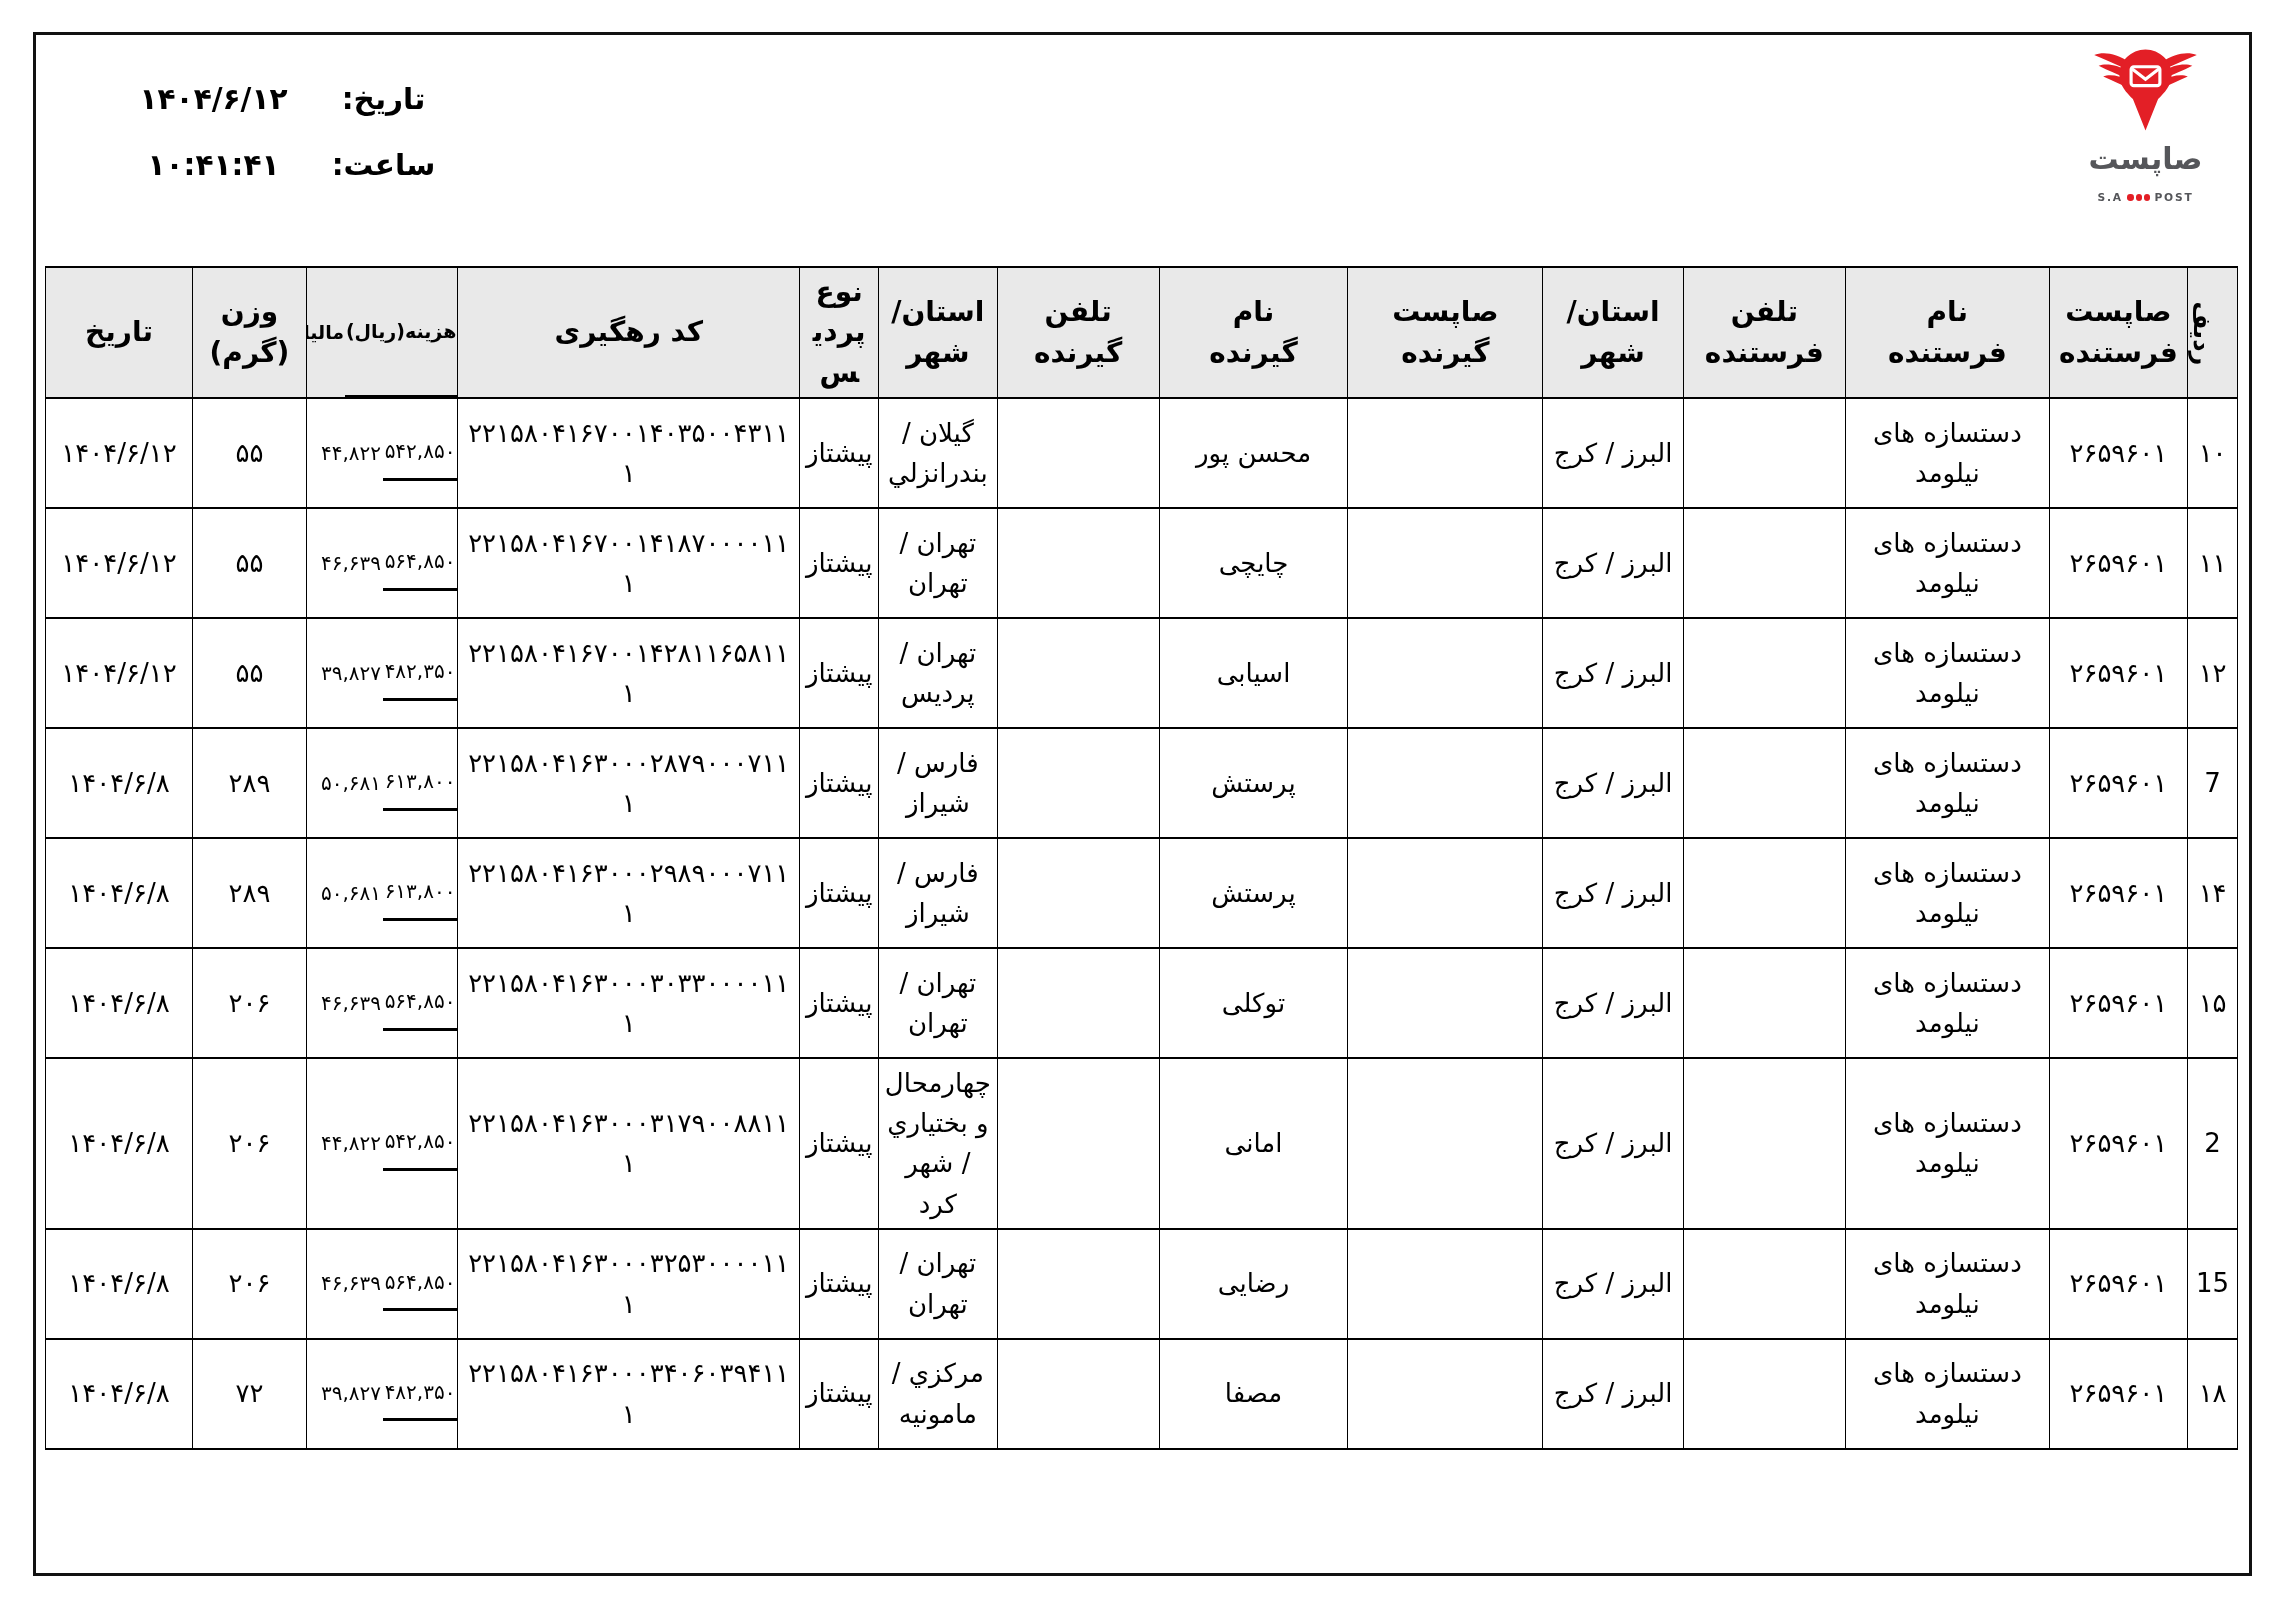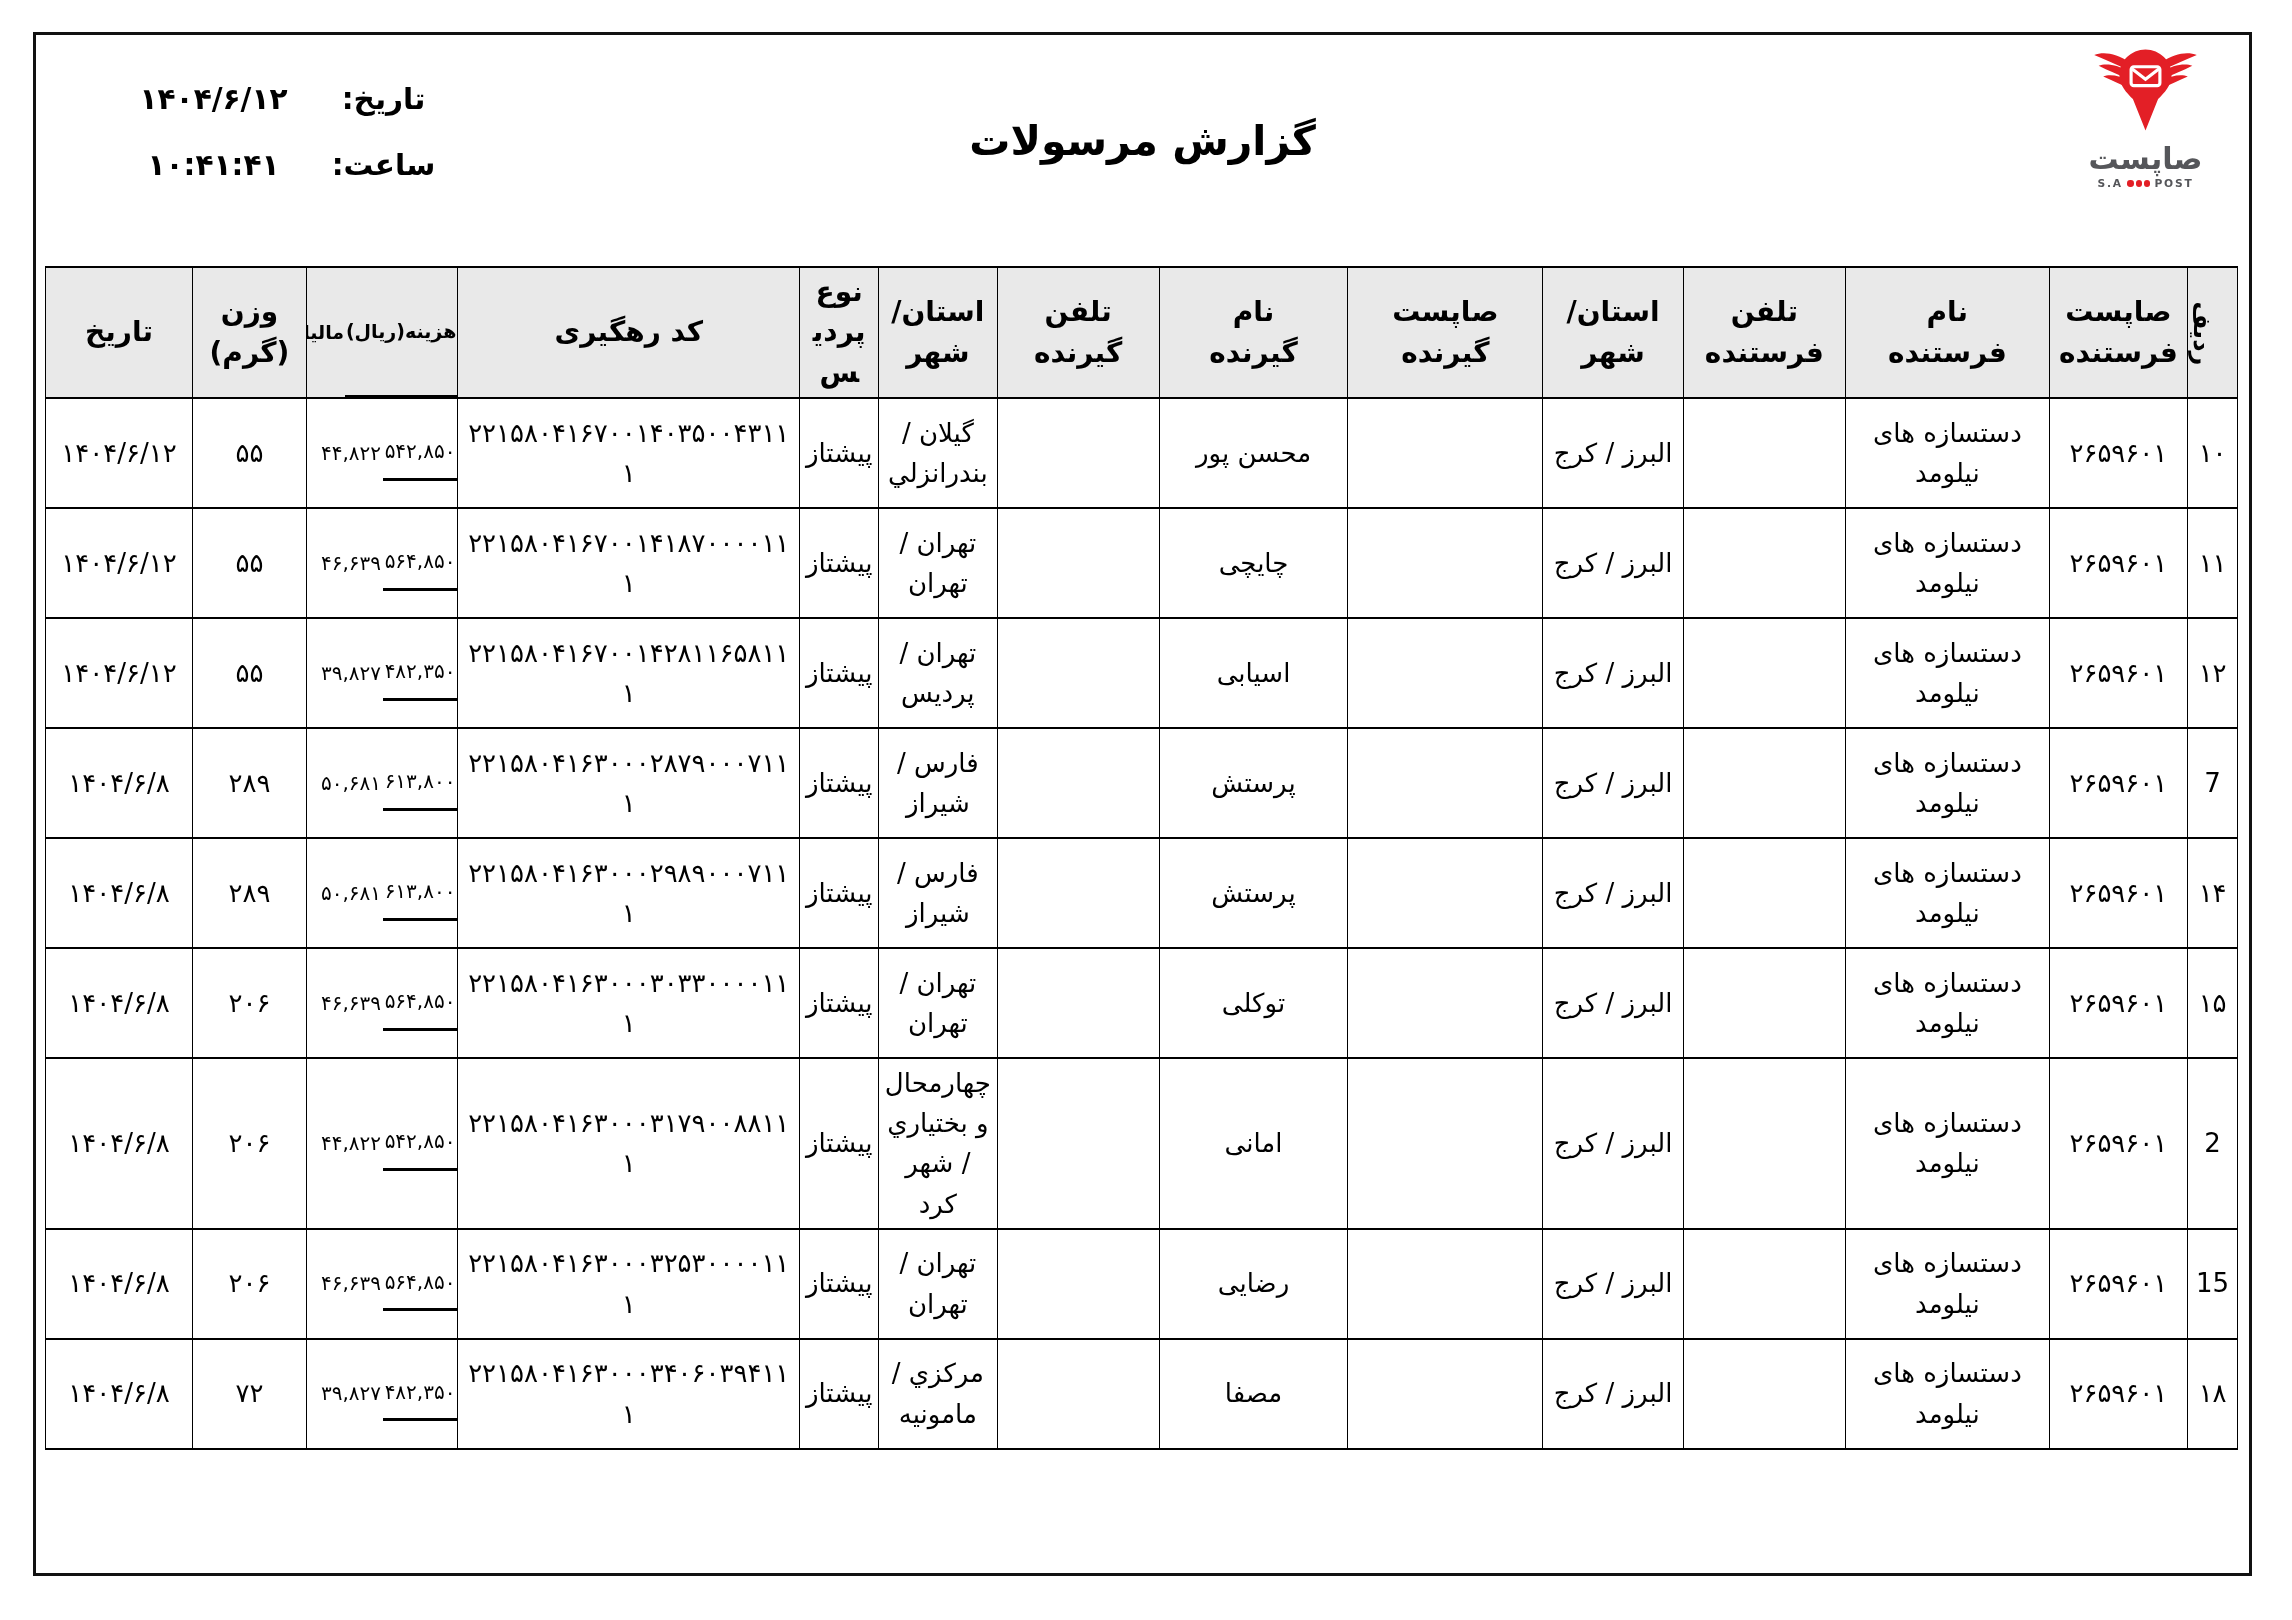--- a/index.html
+++ b/index.html
@@ -20,21 +20,21 @@
     border: 3.6px solid #111;
   }
   
   .report-header { position: relative; height: 231px; }
   .logo {
     position: absolute; top: 10.7px; right: 32px;
     width: 143px; text-align: center;
   }
   .logo svg { width: 115px; height: 99px; display: block; margin: 0 auto; }
   .logo-fa { font-size: 30px; font-weight: bold; letter-spacing: 0.9px; margin-top: -3.6px; }
-  .logo-en { font-size: 10.7px; font-weight: bold; letter-spacing: 1.8px; margin-top: 1px; display: flex; align-items: center; justify-content: center; gap: 4.5px; }
+  .logo-en { font-size: 10.7px; font-weight: bold; letter-spacing: 1.8px; margin-top: 15px; display: flex; align-items: center; justify-content: center; gap: 4.5px; }
   .logo-en .dots { display: inline-flex; gap: 1.8px; }
   .logo-en .dots i { width: 6.3px; height: 6.3px; border-radius: 50%; display: inline-block; }
   .report-title {
     position: absolute; top: 82px; left: 0; right: 0;
     text-align: center;
     font-size: 41px; font-weight: bold;
   }
   .meta {
     position: absolute; top: 47px; left: 70px;
     display: flex; flex-direction: column; gap: 32px;
@@ -115,21 +115,20 @@
           <span>S.A</span>
           <span class="dots">
               <i style="background:#e31f26"></i>
               <i style="background:#e31f26"></i>
               <i style="background:#e31f26"></i>
             </span>
           <span>POST</span>
         </div>
       </div>
 
-      <div class="report-title">گزارش مرسولات</div>
 
       <div class="meta">
         <div class="meta-row">
           <span class="meta-label">تاریخ:</span>
           <span class="meta-value">۱۴۰۴/۶/۱۲</span>
         </div>
         <div class="meta-row">
           <span class="meta-label">ساعت:</span>
           <span class="meta-value">۱۰:۴۱:۴۱</span>
         </div>

